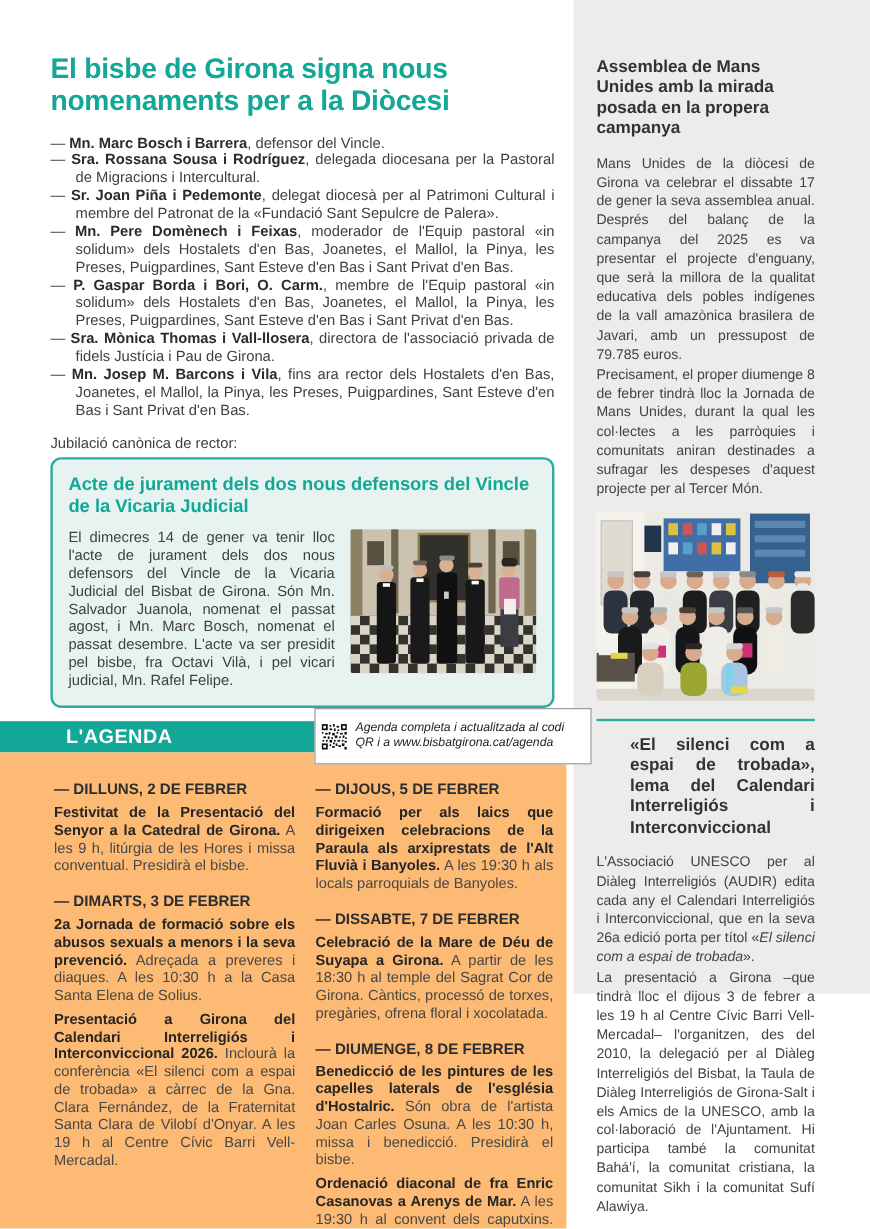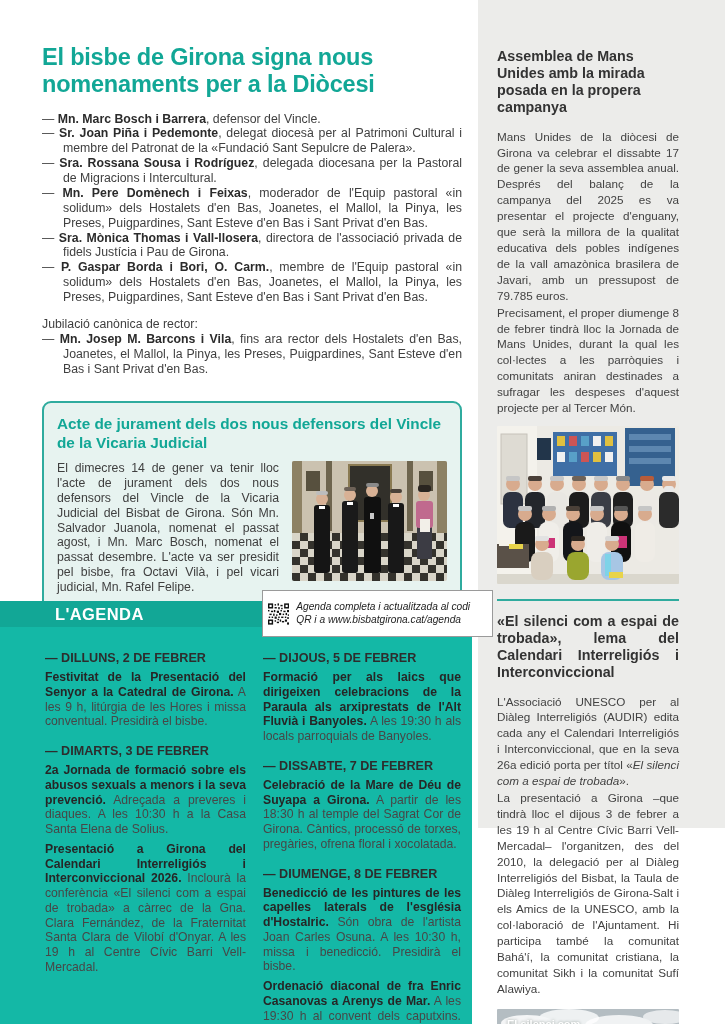--- a/index.html
+++ b/index.html
@@ -7,74 +7,74 @@
         font-family:"Liberation Sans","DejaVu Sans",sans-serif;color:#3f3f3f;}
   
   .main-col{position:absolute;left:42px;top:44px;width:420px;}
   h1.headline{margin:0 0 13px 0;font-size:23.5px;line-height:1.16;font-weight:bold;
       color:#12A796;letter-spacing:-0.2px;}
   .body{font-size:12.3px;line-height:1.21;text-align:justify;margin:0;color:#3f3f3f;}
   .body b{color:#2b2b2b;}
   .hang{padding-left:21px;text-indent:-21px;}
   .label-line{margin-top:12px;}
   
-  .oath-box{box-sizing:border-box;margin-top:25px;width:420px;border:2px solid #2FAB9E;
+  .oath-box{box-sizing:border-box;margin-top:5px;width:420px;border:2px solid #2FAB9E;
       background:#E7F3F0;border-radius:9px;padding:12px 13px 13px 13px;}
   .oath-box h3{margin:0 0 9px 0;font-size:15.3px;line-height:1.2;color:#12A796;}
   .oath-flex{display:flex;gap:13px;align-items:flex-start;}
   .oath-text{flex:1;}
   .photo-frame{flex-shrink:0;border-radius:2px;overflow:hidden;display:block;}
   
   .agenda-banner{position:absolute;left:0;top:601px;width:463px;height:26px;background:#12A796;}
   .agenda-banner span{display:block;margin-left:55px;line-height:26px;color:#ffffff;
       font-weight:bold;font-size:16.5px;letter-spacing:0.4px;}
   .qr-box{position:absolute;left:262px;top:590px;width:231px;height:47px;background:#ffffff;
       border:1px solid #9a9a9a;box-sizing:border-box;display:flex;align-items:center;
       gap:7px;padding:3px 5px;z-index:5;}
   .qr-text{font-size:10.2px;line-height:1.24;font-style:italic;color:#222;margin:0;}
-  .agenda-area{position:absolute;left:0;top:627px;width:472px;height:397px;background:#14b8a6;
+  .agenda-area{position:absolute;left:0;top:627px;width:472px;height:397px;background:#fdba74;
       box-sizing:border-box;padding:24px 0 0 45px;}
   .agenda-cols{display:flex;gap:17px;}
   .acol{width:201px;}
   .acol:last-child{width:198px;}
   .day-h{font-size:12.6px;font-weight:bold;color:#2d2d2d;margin:0;}
   .day + .day{margin-top:15px;}
   .event{font-size:12.2px;line-height:1.21;text-align:justify;margin:5px 0 0 0;color:#474747;}
   .event b{color:#262626;}
   
   .sidebar{position:absolute;left:478px;top:0;width:247px;height:828px;background:#ECECEA;
       box-sizing:border-box;padding:48px 46px 0 19px;}
   .sidebar h2{margin:0 0 12px 0;font-size:14.3px;line-height:1.2;color:#333;}
-  .sidebar h2.just{text-align:justify;}
+  .sidebar h2.just{text-align:justify;margin-left:28px;}
   .sbody{font-size:11.7px;line-height:1.36;text-align:justify;margin:0;color:#424242;}
   .sbody + .sbody{margin-top:1px;}
   .sb-photo{display:block;margin-top:10px;border-radius:1px;}
   .divider{border:none;border-top:2px solid #2FAB9E;margin:15px 0 12px 0;}
   
   .calendar-cover{position:relative;width:182px;height:127px;margin-top:12px;overflow:hidden;border-radius:1px;}
   .cc-title{position:absolute;left:10px;top:8px;color:#fff;font-weight:bold;font-size:11px;
       line-height:1.3;text-shadow:0 0 3px rgba(40,60,50,.5);}
 </style>
 </head>
 <body>
 
 <div class="page">
 
   <div class="main-col">
     <h1 class="headline">El bisbe de Girona signa nous nomenaments per a la Diòcesi</h1>
 
     <p class="body hang"><span>—</span> <b>Mn. Marc Bosch i Barrera</b><span>, defensor del Vincle.</span></p>
+    <p class="body hang"><span>—</span> <b>Sra. Rossana Sousa i Rodríguez</b><span>, delegada diocesana per la Pastoral de Migracions i Intercultural.</span></p>
     <p class="body hang"><span>—</span> <b>Sr. Joan Piña i Pedemonte</b><span>, delegat diocesà per al Patrimoni Cultural i membre del Patronat de la «Fundació Sant Sepulcre de Palera».</span></p>
-    <p class="body hang"><span>—</span> <b>Sra. Rossana Sousa i Rodríguez</b><span>, delegada diocesana per la Pastoral de Migracions i Intercultural.</span></p>
     <p class="body hang"><span>—</span> <b>Mn. Pere Domènech i Feixas</b><span>, moderador de l'Equip pastoral «in solidum» dels Hostalets d'en Bas, Joanetes, el Mallol, la Pinya, les Preses, Puigpardines, Sant Esteve d'en Bas i Sant Privat d'en Bas.</span></p>
+    <p class="body hang"><span>—</span> <b>P. Gaspar Borda i Bori, O. Carm.</b><span>, membre de l'Equip pastoral «in solidum» dels Hostalets d'en Bas, Joanetes, el Mallol, la Pinya, les Preses, Puigpardines, Sant Esteve d'en Bas i Sant Privat d'en Bas.</span></p>
     <p class="body hang"><span>—</span> <b>Sra. Mònica Thomas i Vall-llosera</b><span>, directora de l'associació privada de fidels Justícia i Pau de Girona.</span></p>
-    <p class="body hang"><span>—</span> <b>P. Gaspar Borda i Bori, O. Carm.</b><span>, membre de l'Equip pastoral «in solidum» dels Hostalets d'en Bas, Joanetes, el Mallol, la Pinya, les Preses, Puigpardines, Sant Esteve d'en Bas i Sant Privat d'en Bas.</span></p>
-
+
+    <p class="body hang"><span>—</span> <b>Mn. Josep M. Barcons i Vila</b><span>, fins ara rector dels Hostalets d'en Bas, Joanetes, el Mallol, la Pinya, les Preses, Puigpardines, Sant Esteve d'en Bas i Sant Privat d'en Bas.</span></p>
     <p class="body label-line">Jubilació canònica de rector:</p>
-    <p class="body hang"><span>—</span> <b>Mn. Josep M. Barcons i Vila</b><span>, fins ara rector dels Hostalets d'en Bas, Joanetes, el Mallol, la Pinya, les Preses, Puigpardines, Sant Esteve d'en Bas i Sant Privat d'en Bas.</span></p>
 
     <div class="oath-box">
       <h3>Acte de jurament dels dos nous defensors del Vincle de la Vicaria Judicial</h3>
       <div class="oath-flex">
         <p class="body oath-text">El dimecres 14 de gener va tenir lloc l'acte de jurament dels dos nous defensors del Vincle de la Vicaria Judicial del Bisbat de Girona. Són Mn. Salvador Juanola, nomenat el passat agost, i Mn. Marc Bosch, nomenat el passat desembre. L'acte va ser presidit pel bisbe, fra Octavi Vilà, i pel vicari judicial, Mn. Rafel Felipe.</p>
         <svg class="photo-frame" width="155" height="120" viewBox="0 0 155 120">
           <rect width="155" height="72" fill="#cbc2b0"></rect>
           <rect x="0" width="10" height="72" fill="#8d8164"></rect>
             <rect x="145" width="10" height="72" fill="#8d8164"></rect>
           <rect x="34" width="6" height="70" fill="#6e654e"></rect>

